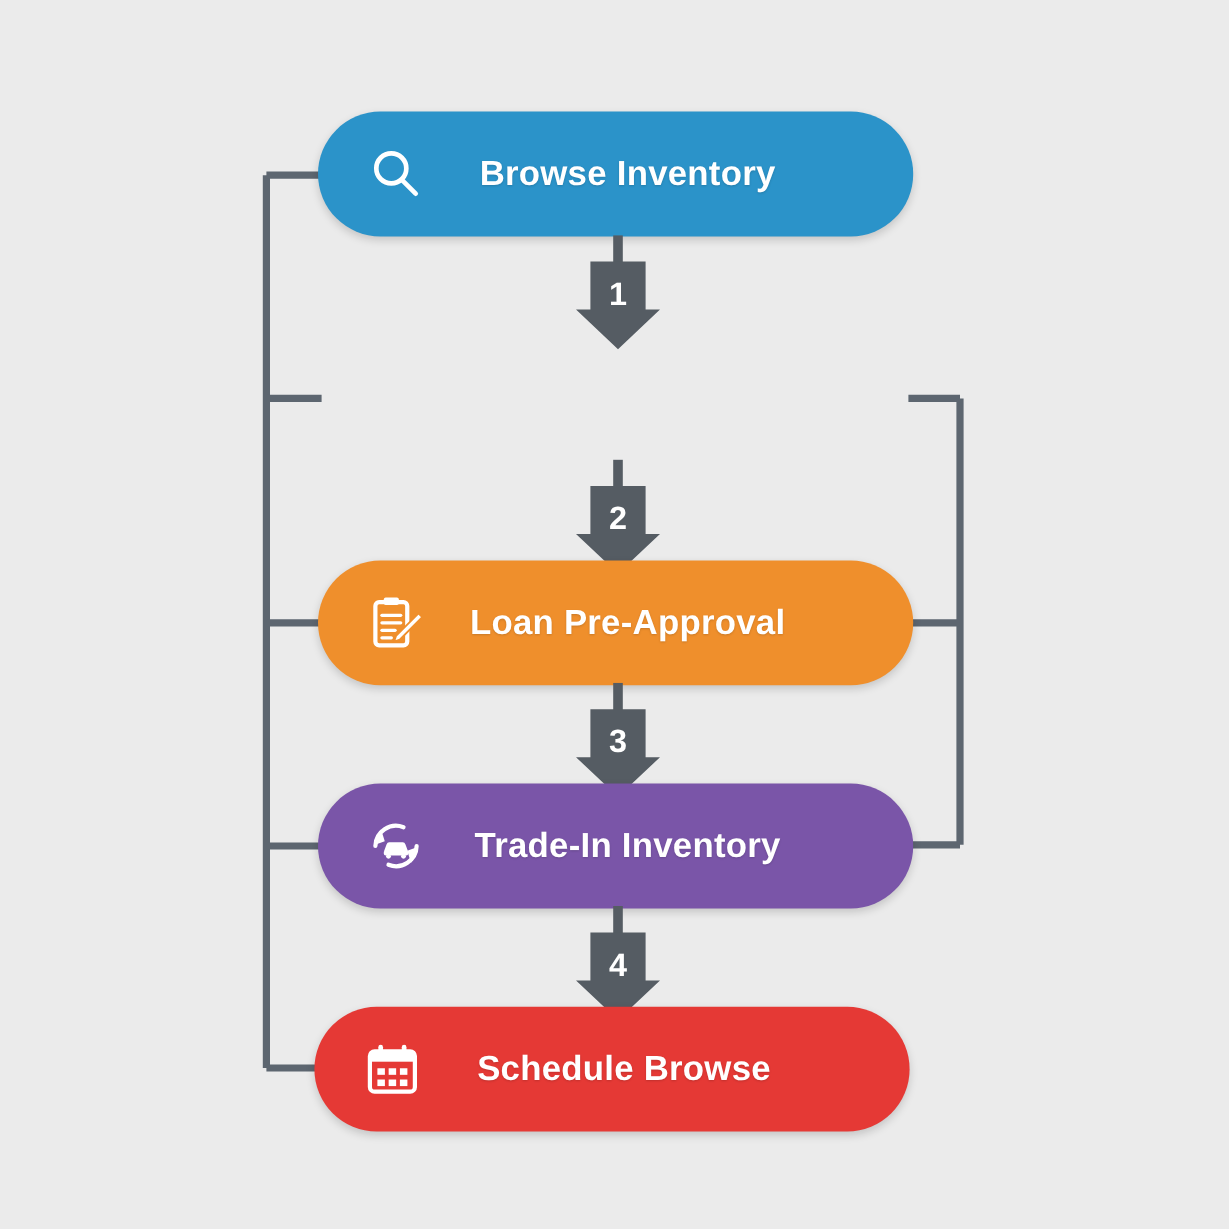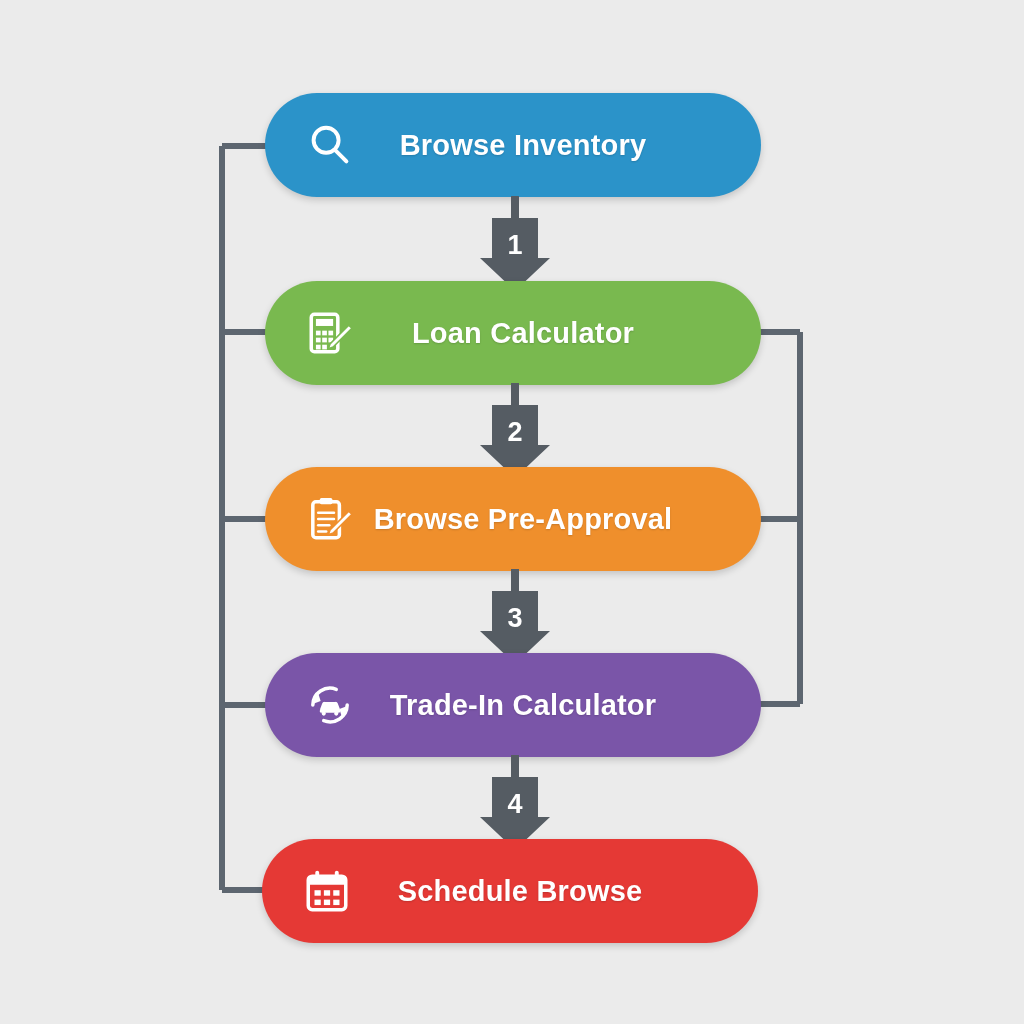--- a/index.html
+++ b/index.html
@@ -98,40 +98,20 @@
   </div>
 
   <div class="arrow" style="left:470px; top:196px;">
     <svg viewBox="0 0 90 98" xmlns="http://www.w3.org/2000/svg">
       <rect x="41" y="0" width="8" height="26" fill="#555c63"></rect>
       <path d="M22,22 L68,22 L68,62 L80,62 L45,95 L10,62 L22,62 Z" fill="#555c63"></path>
     </svg>
     <span class="arrow-num">1</span>
   </div>
 
-  <div class="node" style="left:265px; top:281px; width:496px; height:104px; background:#79b94f;">
-    <span class="node-icon">
-      <svg viewBox="0 0 64 64" xmlns="http://www.w3.org/2000/svg">
-        <rect x="8" y="8" width="34" height="48" rx="4" fill="none" stroke="#ffffff" stroke-width="4.5"></rect>
-        <rect x="14" y="14" width="22" height="9" fill="#ffffff"></rect>
-        <g fill="#ffffff">
-          <rect x="14" y="29" width="6" height="6"></rect>
-          <rect x="22" y="29" width="6" height="6"></rect>
-          <rect x="30" y="29" width="6" height="6"></rect>
-          <rect x="14" y="38" width="6" height="6"></rect>
-          <rect x="22" y="38" width="6" height="6"></rect>
-          <rect x="30" y="38" width="6" height="6"></rect>
-          <rect x="14" y="47" width="6" height="6"></rect>
-          <rect x="22" y="47" width="6" height="6"></rect>
-        </g>
-        <path d="M56,22 L60,26 L36,50 L30,52 L32,46 Z" fill="#ffffff" stroke="#79b94f" stroke-width="2"></path>
-      </svg>
-    </span>
-    <span class="node-label">Loan Calculator</span>
-  </div>
 
   <div class="arrow" style="left:470px; top:383px;">
     <svg viewBox="0 0 90 98" xmlns="http://www.w3.org/2000/svg">
       <rect x="41" y="0" width="8" height="26" fill="#555c63"></rect>
       <path d="M22,22 L68,22 L68,62 L80,62 L45,95 L10,62 L22,62 Z" fill="#555c63"></path>
     </svg>
     <span class="arrow-num">2</span>
   </div>
 
   <div class="node" style="left:265px; top:467px; width:496px; height:104px; background:#ef8f2c;">
@@ -141,21 +121,21 @@
         <rect x="19" y="5" width="16" height="8" rx="2" fill="#ffffff"></rect>
         <g stroke="#ffffff" stroke-width="3.5" stroke-linecap="round">
           <line x1="17" y1="24" x2="37" y2="24"></line>
           <line x1="17" y1="32" x2="37" y2="32"></line>
           <line x1="17" y1="40" x2="31" y2="40"></line>
           <line x1="17" y1="48" x2="27" y2="48"></line>
         </g>
         <path d="M56,22 L60,26 L36,50 L30,52 L32,46 Z" fill="#ffffff" stroke="#ef8f2c" stroke-width="2"></path>
       </svg>
     </span>
-    <span class="node-label">Browse Pre-Approval</span>
+    <span class="node-label">Loan Pre-Approval</span>
   </div>
 
   <div class="arrow" style="left:470px; top:569px;">
     <svg viewBox="0 0 90 98" xmlns="http://www.w3.org/2000/svg">
       <rect x="41" y="0" width="8" height="26" fill="#555c63"></rect>
       <path d="M22,22 L68,22 L68,62 L80,62 L45,95 L10,62 L22,62 Z" fill="#555c63"></path>
     </svg>
     <span class="arrow-num">3</span>
   </div>
 
@@ -165,21 +145,21 @@
         <path d="M10,32 a22,22 0 0 1 30,-20" fill="none" stroke="#ffffff" stroke-width="4.5" stroke-linecap="round"></path>
         <path d="M54,32 a22,22 0 0 1 -30,20" fill="none" stroke="#ffffff" stroke-width="4.5" stroke-linecap="round"></path>
         <path d="M16,14 L9,31 L20,27 Z" fill="#ffffff"></path>
         <path d="M48,50 L55,33 L44,37 Z" fill="#ffffff"></path>
         <path d="M19,38 l3,-8 a3,3 0 0 1 3,-2 h14 a3,3 0 0 1 3,2 l3,8 z" fill="#ffffff"></path>
         <rect x="19" y="37" width="26" height="5" rx="2" fill="#ffffff"></rect>
         <circle cx="24" cy="43" r="2.6" fill="#ffffff"></circle>
         <circle cx="40" cy="43" r="2.6" fill="#ffffff"></circle>
       </svg>
     </span>
-    <span class="node-label">Trade-In Calculator</span>
+    <span class="node-label">Trade-In Inventory</span>
   </div>
 
   <div class="arrow" style="left:470px; top:755px;">
     <svg viewBox="0 0 90 98" xmlns="http://www.w3.org/2000/svg">
       <rect x="41" y="0" width="8" height="26" fill="#555c63"></rect>
       <path d="M22,22 L68,22 L68,62 L80,62 L45,95 L10,62 L22,62 Z" fill="#555c63"></path>
     </svg>
     <span class="arrow-num">4</span>
   </div>
 

